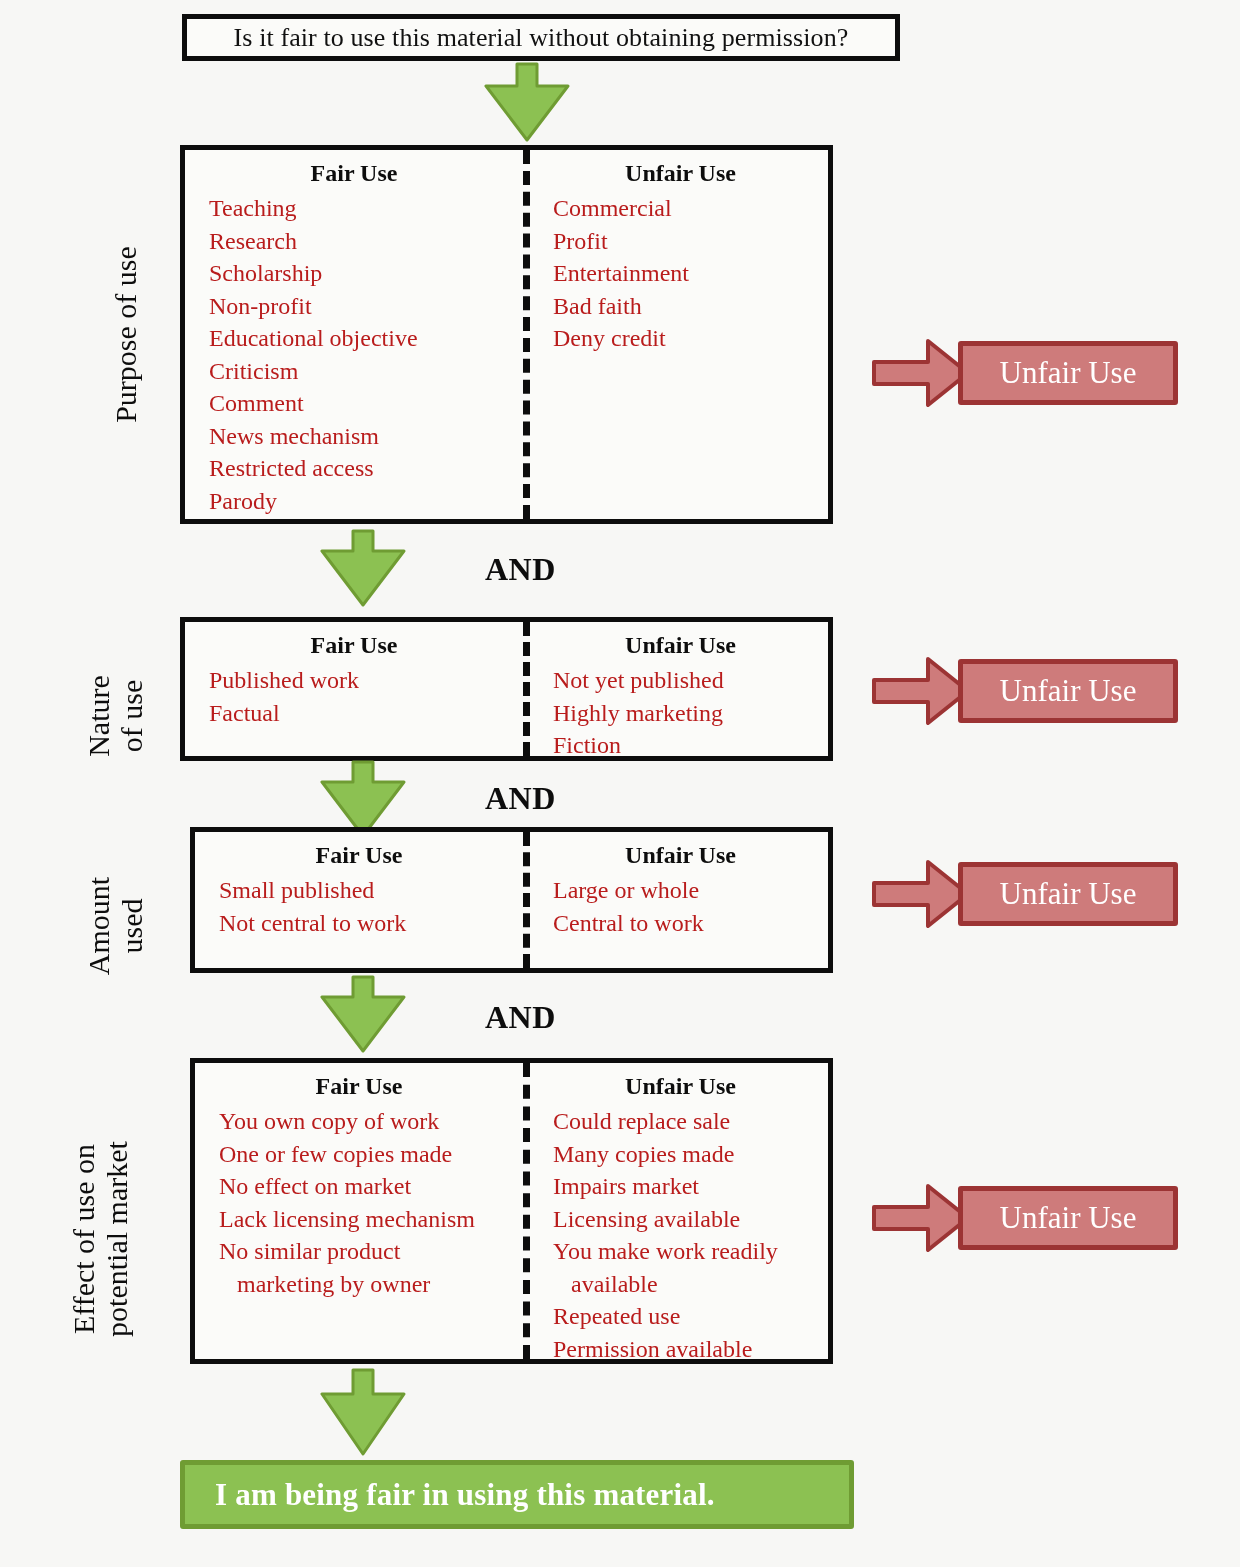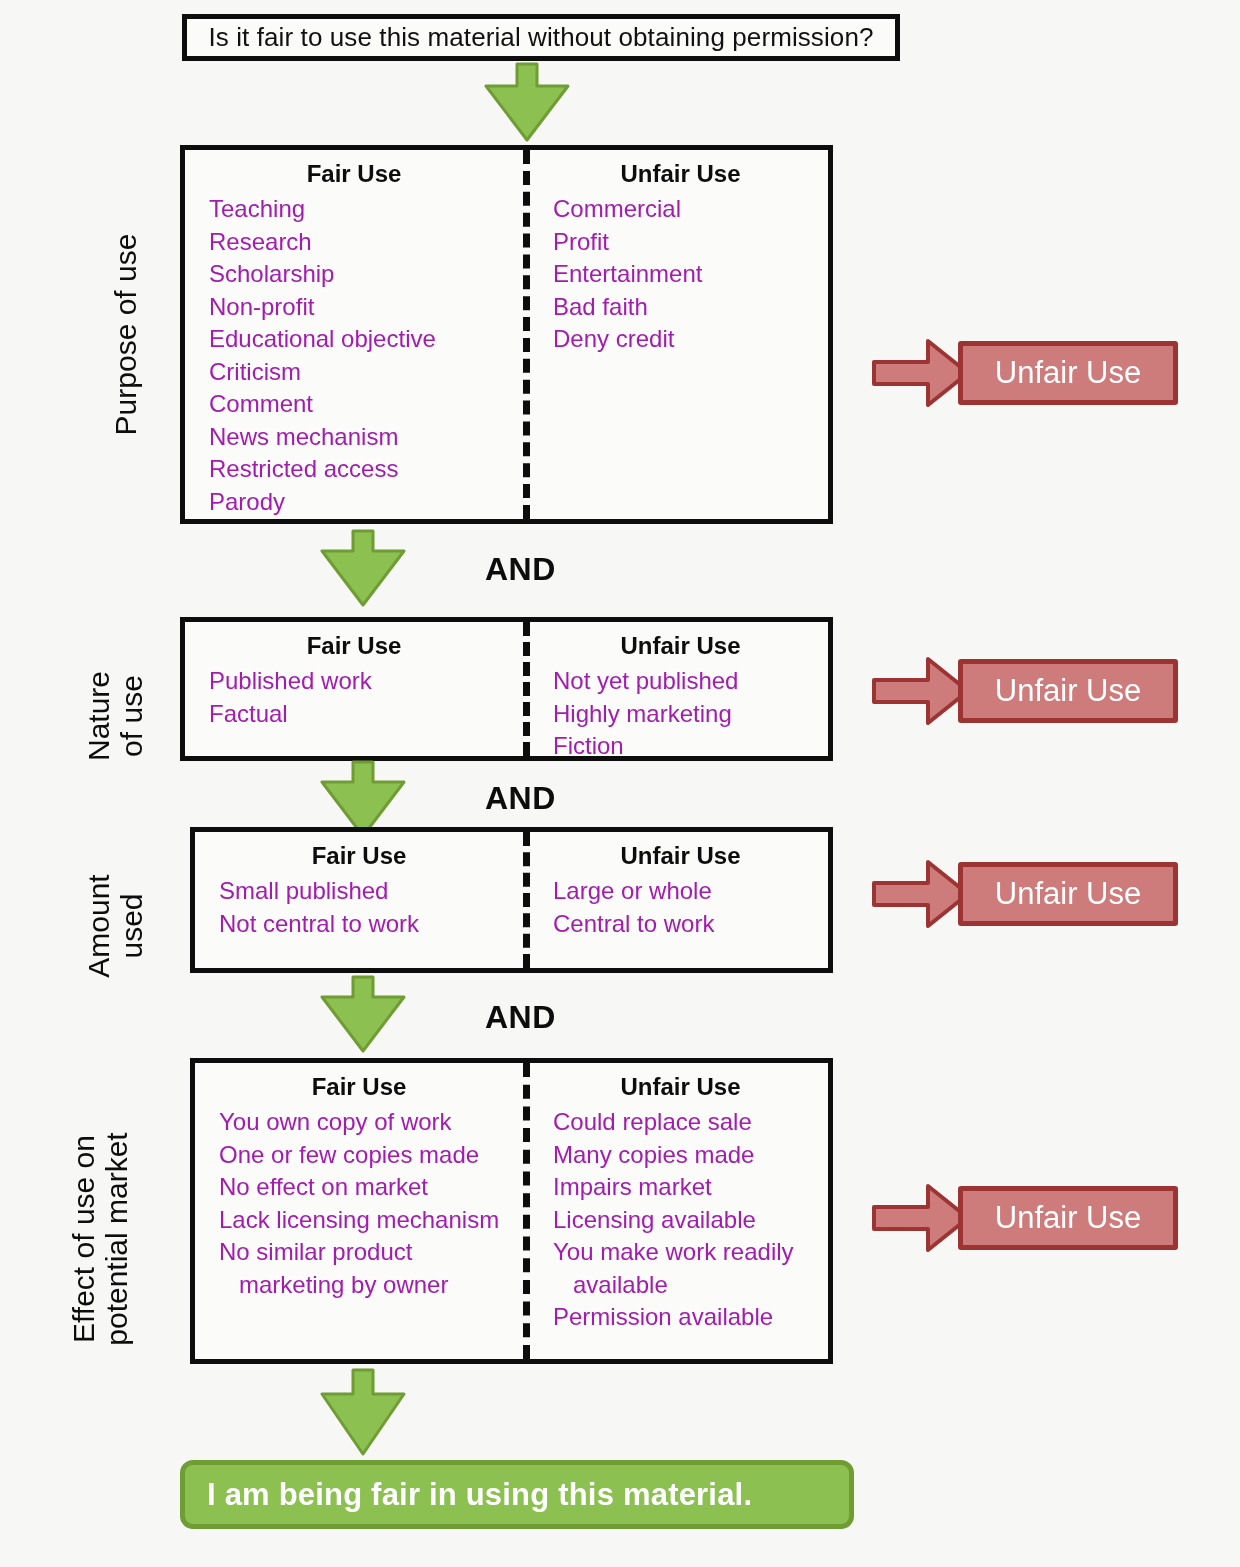--- a/index.html
+++ b/index.html
@@ -13,20 +13,21 @@
     position: relative;
     font-family: "Liberation Sans", sans-serif;
     overflow: hidden;
   }
 
   .stage {
     position: absolute;
     left: 0; top: 0;
     width: 1240px;
     height: 1375px;
+    font-family: Liberation Serif, serif;
   }
 
   
   .question-box {
     position: absolute;
     left: 182px;
     top: 14px;
     width: 718px;
     height: 47px;
     border: 5px solid #0d0d0d;
@@ -86,21 +87,21 @@
   }
   .col-list {
     list-style: none;
     margin: 0;
     padding: 0 0 0 24px;
   }
   .col-unfair .col-list { padding-left: 30px; }
   .col-list li {
     font-size: 24px;
     line-height: 32.5px;
-    color: #a21caf;
+    color: #b91c1c;
     white-space: pre;
   }
 
   
   .side-label {
     position: absolute;
     color: #0d0d0d;
     font-size: 30px;
     line-height: 33px;
     text-align: center;
@@ -172,25 +173,25 @@
 
   
   #final-box {
     position: absolute;
     left: 180px;
     top: 1460px;
     width: 674px;
     height: 69px;
     background: #8cc152;
     border: 5px solid #6f9c33;
-    border-radius: 13px;
+    border-radius: 3px;
     display: flex;
     align-items: center;
     box-sizing: border-box;
-    padding-left: 22px;
+    padding-left: 30px;
   }
   #final-box .ftext {
     font-size: 31px;
     font-weight: bold;
     color: #ffffff;
     letter-spacing: 0.2px;
   }
 </style>
 </head>
 <body>
@@ -326,20 +327,21 @@
     </div>
     <div class="col col-unfair">
       <div class="col-title">Unfair Use</div>
       <ul class="col-list">
         <li>Could replace sale</li>
         <li>Many copies made</li>
         <li>Impairs market</li>
         <li>Licensing available</li>
         <li>You make work readily</li>
         <li>   available</li>
+        <li>Repeated use</li>
         <li>Permission available</li>
       </ul>
     </div>
   </div>
   <svg class="arrow-right" id="r-arrow-4" viewBox="0 0 98 70" preserveAspectRatio="none">
     <polygon points="2,24 56,24 56,3 96,35 56,67 56,46 2,46" fill="#ce7b7b" stroke="#9c3434" stroke-width="4" stroke-linejoin="round"></polygon>
   </svg>
   <div class="outcome-box" id="outcome-4">
     <span class="otext">Unfair Use</span>
   </div>

